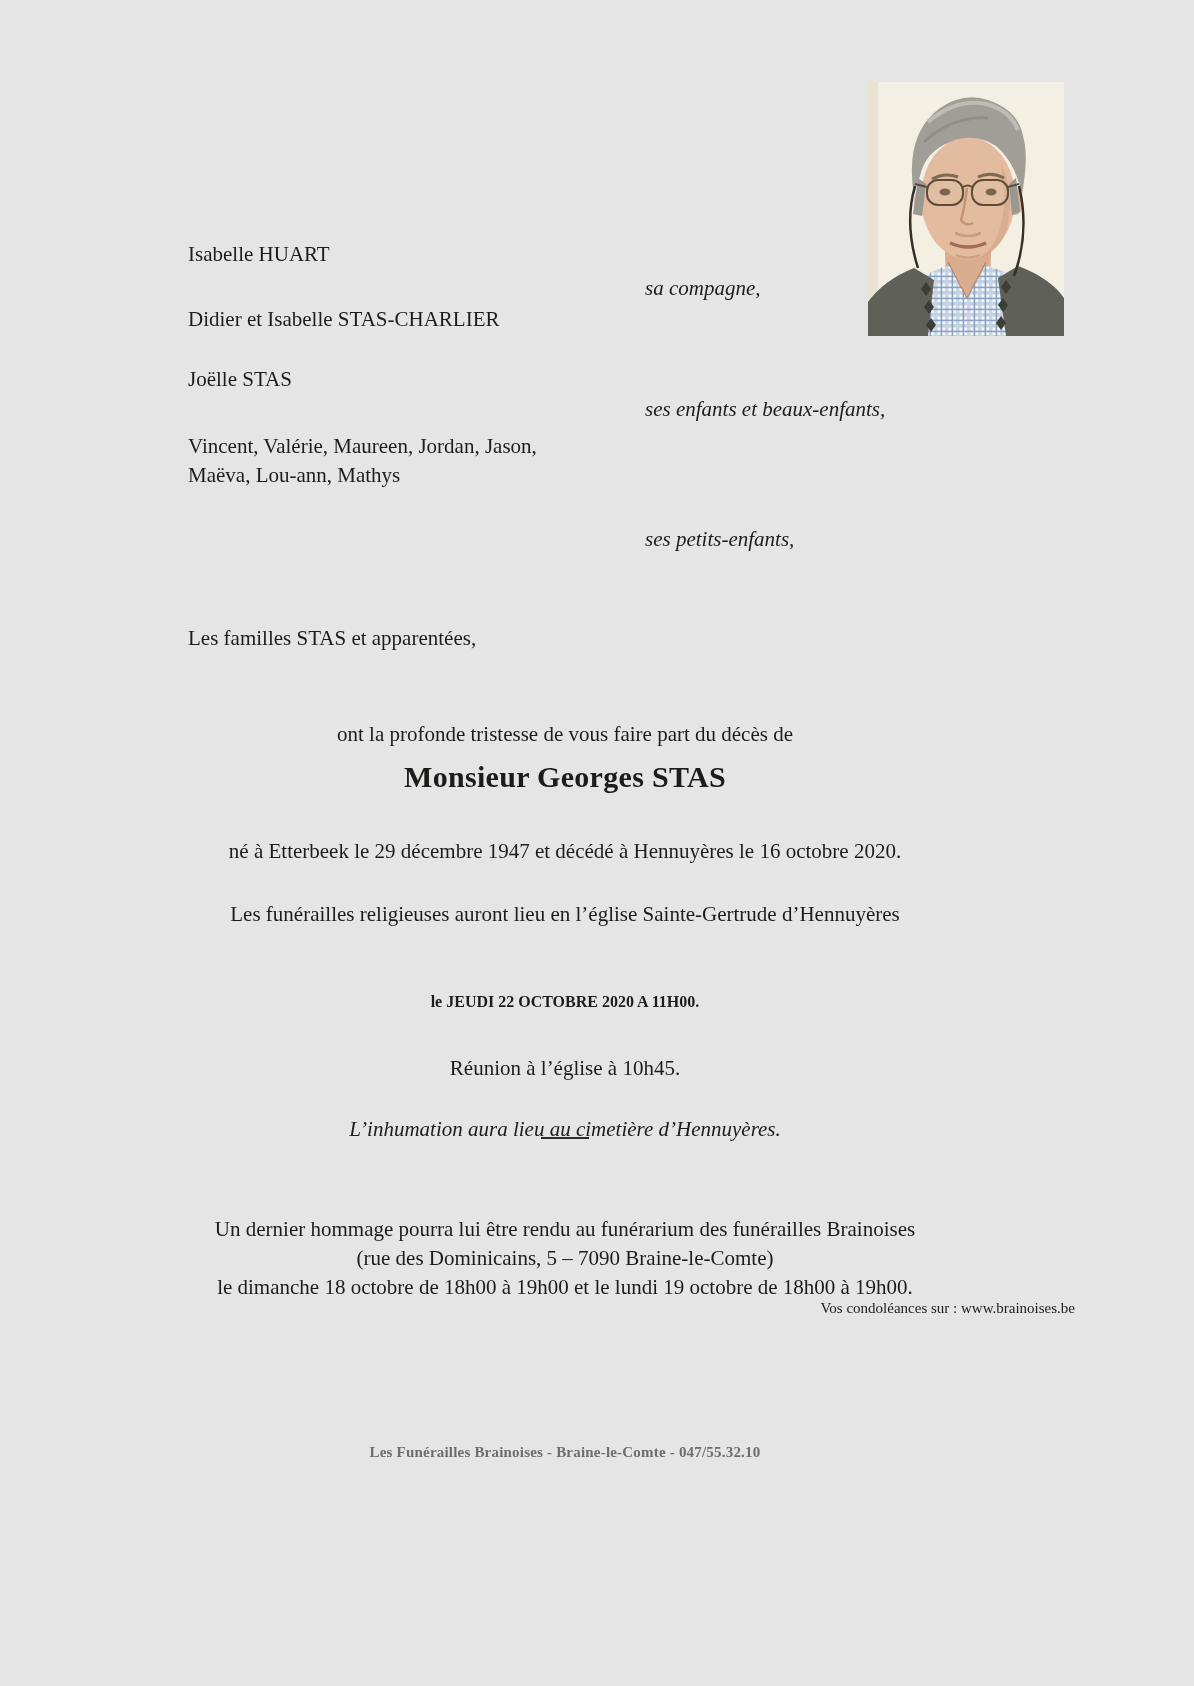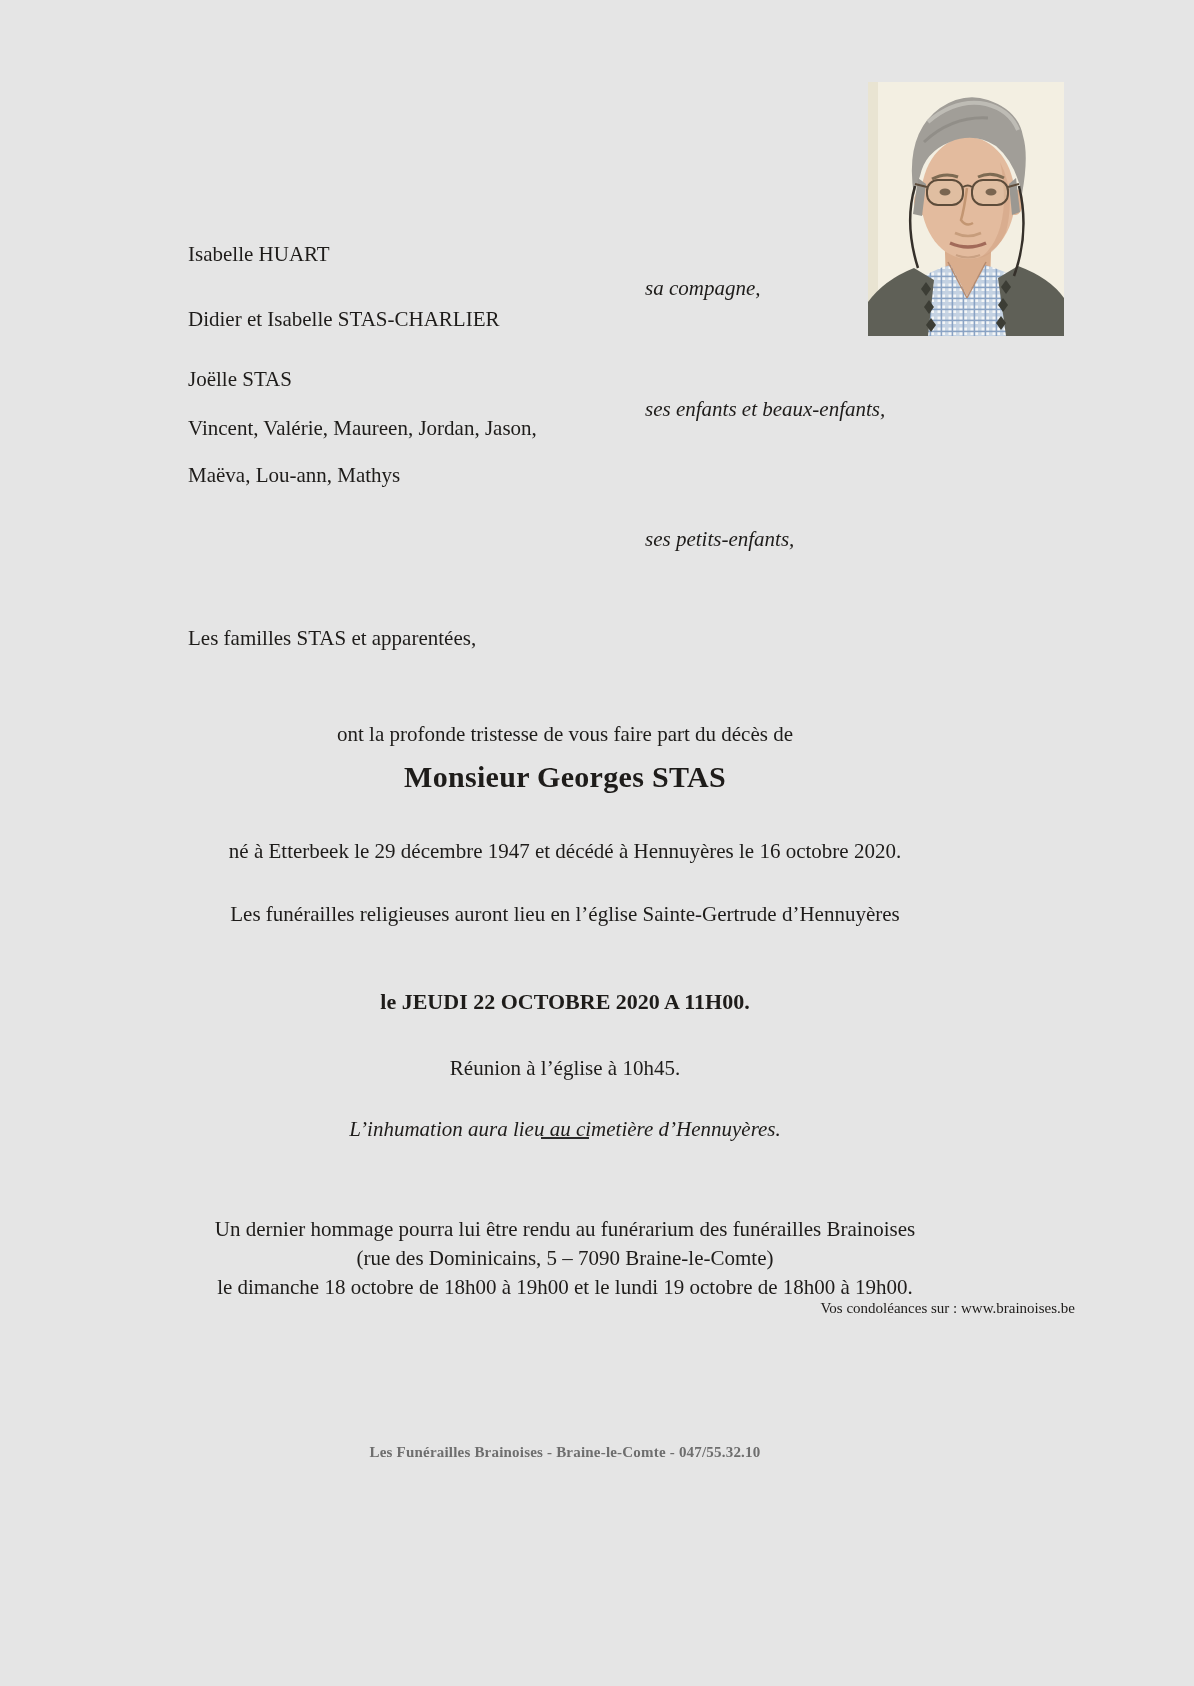--- a/index.html
+++ b/index.html
@@ -30,21 +30,21 @@
     width: 1130px;
     text-align: center;
     margin-top: 32px;
   }
   .deceased-name {
     font-size: 30px;
     font-weight: bold;
     letter-spacing: 0.3px;
   }
   .bold-date {
-    font-size: 22px;
+    font-size: 16px;
     font-weight: bold;
   }
   .burial {
     font-style: italic;
   }
   .divider {
     position: absolute;
     left: 541px;
     top: 1137px;
     width: 48px;
@@ -156,21 +156,21 @@
     </svg>
   </div>
 
   <div class="line" style="left:188px; top:240px">Isabelle HUART</div>
   <div class="line relation" style="left:645px; top:274px">sa compagne,</div>
 
   <div class="line" style="left:188px; top:305px">Didier et Isabelle STAS-CHARLIER</div>
   <div class="line" style="left:188px; top:365px">Joëlle STAS</div>
   <div class="line relation" style="left:645px; top:395px">ses enfants et beaux-enfants,</div>
 
-  <div class="line" style="left:188px; top:414px">Vincent, Valérie, Maureen, Jordan, Jason,</div>
+  <div class="line" style="left:188px; top:432px">Vincent, Valérie, Maureen, Jordan, Jason,</div>
   <div class="line" style="left:188px; top:461px">Maëva, Lou-ann, Mathys</div>
   <div class="line relation" style="left:645px; top:525px">ses petits-enfants,</div>
 
   <div class="line" style="left:188px; top:624px">Les familles STAS et apparentées,</div>
 
   <div class="line centered" style="top:688px">ont la profonde tristesse de vous faire part du décès de</div>
   <div class="line centered deceased-name" style="top:731px">Monsieur Georges STAS</div>
   <div class="line centered" style="top:805px">né à Etterbeek le 29 décembre 1947 et décédé à Hennuyères le 16 octobre 2020.</div>
   <div class="line centered" style="top:868px">Les funérailles religieuses auront lieu en l’église Sainte-Gertrude d’Hennuyères</div>
   <div class="line centered bold-date" style="top:956px">le JEUDI 22 OCTOBRE 2020 A 11H00.</div>

